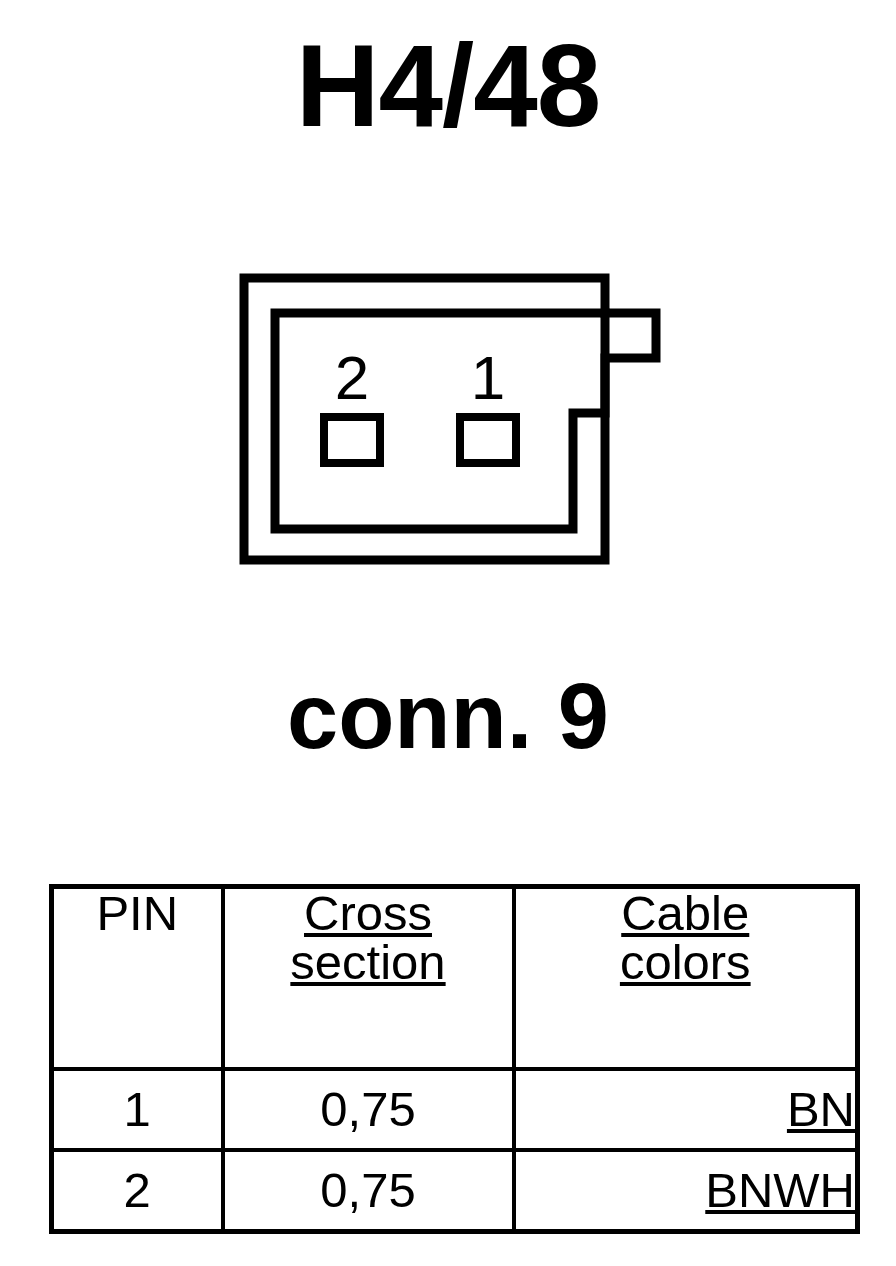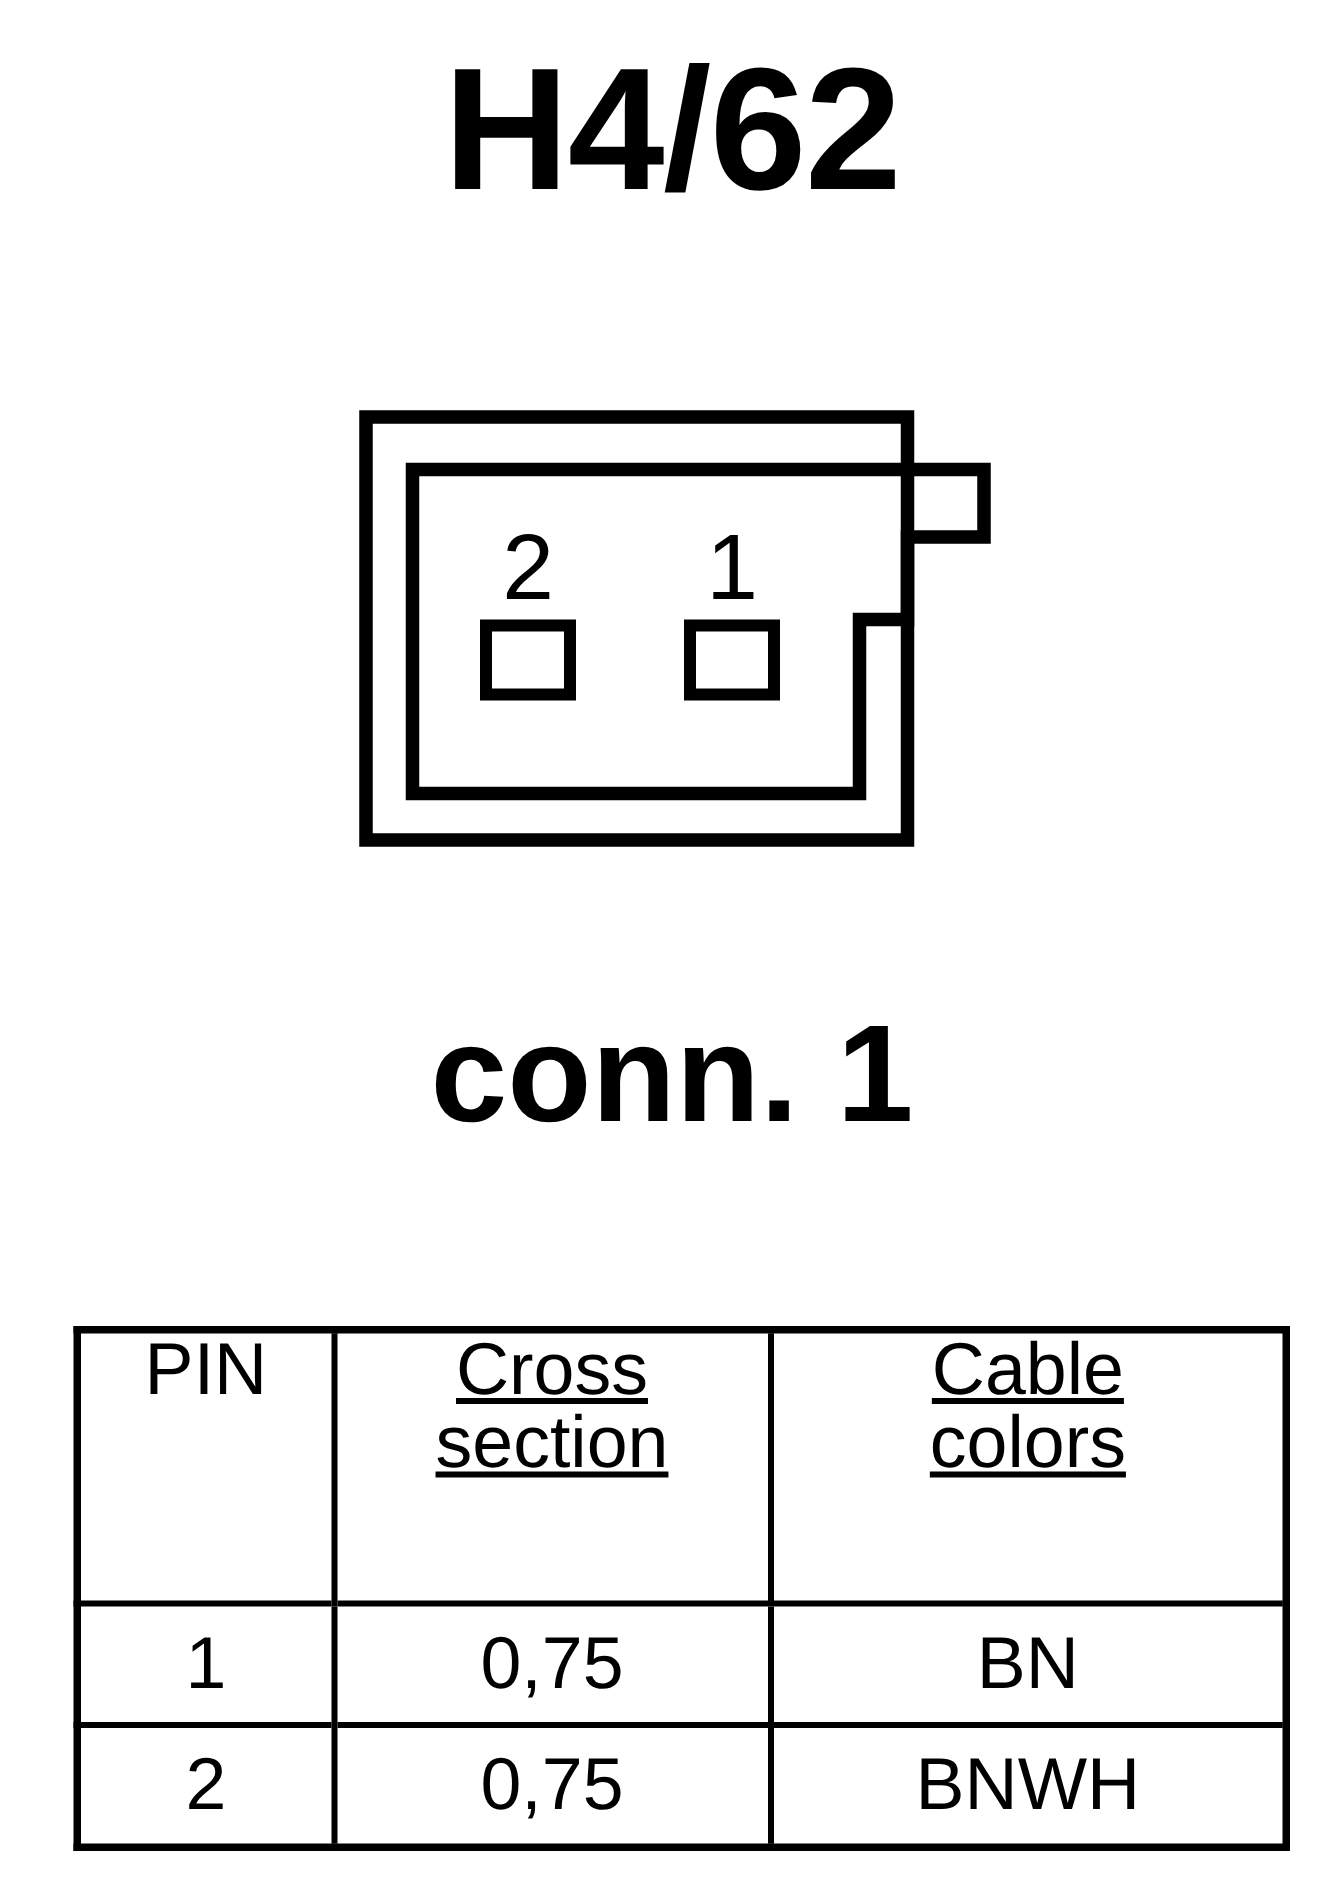--- a/index.html
+++ b/index.html
@@ -118,28 +118,29 @@
     text-decoration: underline;
   }
   .td-pin {
     text-align: center;
   }
   .td-cross {
     text-align: center;
     padding-left: 12px;
   }
   .td-colors {
-    text-align: center;
+    text-align: right;
     padding-left: 12px;
+    text-decoration: underline;
   }
 </style>
 </head>
 <body>
 
-<div class="sheet-title">H4/62</div>
+<div class="sheet-title">H4/48</div>
 
 <div class="connector-figure">
   <svg width="444" height="310" viewBox="0 0 444 310" xmlns="http://www.w3.org/2000/svg">
 
     <path d="M 16,16
              L 377,16
              L 377,51
              L 428,51
              L 428,96
              L 377,96
@@ -156,21 +157,21 @@
              Z" fill="none" stroke="#000000" stroke-width="9" stroke-linejoin="miter"></path>
 
     <rect x="96" y="155" width="56" height="46" fill="none" stroke="#000000" stroke-width="8"></rect>
     <rect x="232" y="155" width="56" height="46" fill="none" stroke="#000000" stroke-width="8"></rect>
 
     <text class="pin-number" x="124" y="137" text-anchor="middle">2</text>
     <text class="pin-number" x="260" y="137" text-anchor="middle">1</text>
   </svg>
 </div>
 
-<div class="connector-caption">conn. 1</div>
+<div class="connector-caption">conn. 9</div>
 
 <div class="pin-table-wrap">
   <table class="pin-table">
     <colgroup>
       <col class="col-pin">
       <col class="col-cross">
       <col class="col-colors">
     </colgroup>
     <thead>
       <tr>

